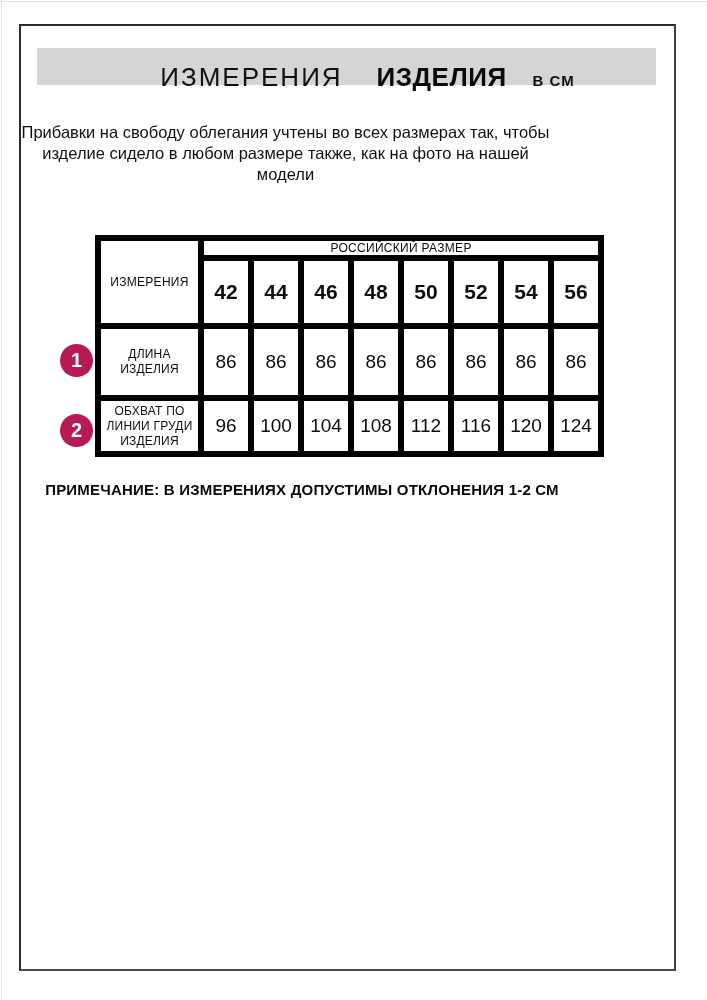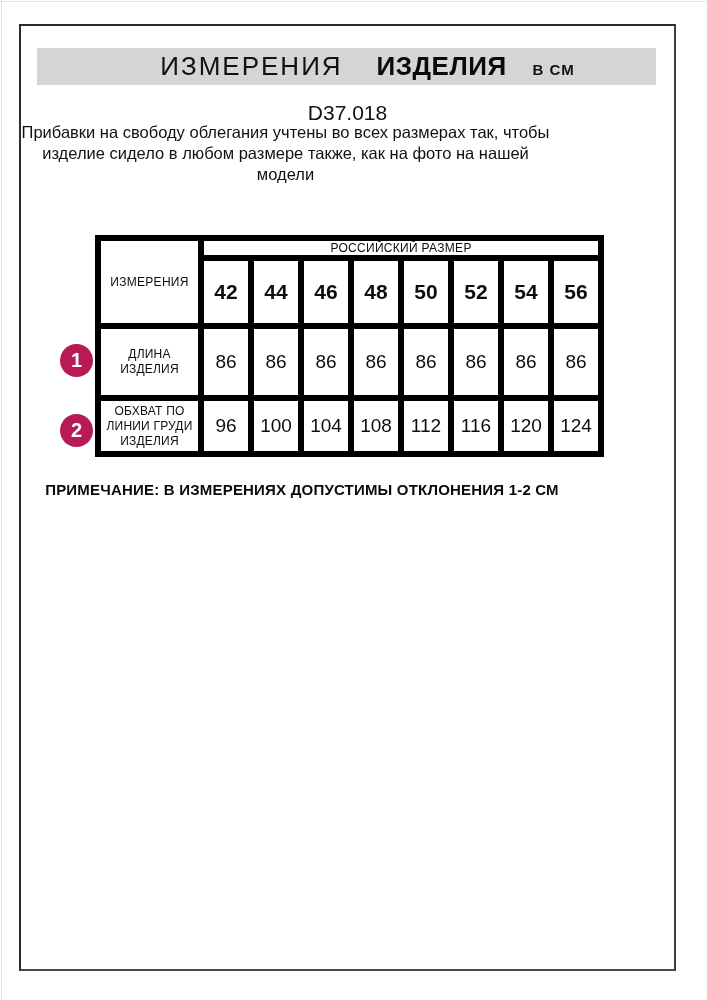--- a/index.html
+++ b/index.html
@@ -25,21 +25,21 @@
     position: absolute; left: 19px; top: 24px; width: 657px; height: 947px;
     border: 2px solid var(--border-col, #2c2c2c);
     border-right-color: #404040;
     border-bottom-color: #4a4a4a;
     background: #ffffff;
   }
   .titlebar {
     position: absolute; left: 16px; top: 22px; width: 619px; height: 37px;
     background: var(--header-bar, #d5d5d5);
     text-align: center; white-space: nowrap;
-    padding-top: 3px; padding-left: 42px;
+    padding-top: 14px; padding-left: 42px;
   }
   .title-main {
     font-size: 26px; font-weight: 400; letter-spacing: 2px; color: #111;
   }
   .title-secondary {
     font-size: 26px; font-weight: 700; letter-spacing: 0.5px; color: #0a0a0a;
     margin-left: 34px;
   }
   .title-unit {
     font-size: 15px; font-weight: 700; letter-spacing: 1px; color: #111;
@@ -91,21 +91,20 @@
 <div class="stage">
   <div class="edge-line-top"></div>
   <div class="edge-line-left"></div>
 
   <div class="frame">
 
     <div class="titlebar">
       <span class="title-main">ИЗМЕРЕНИЯ</span><span class="title-secondary">ИЗДЕЛИЯ</span><span class="title-unit">В СМ</span>
     </div>
 
-    <div class="product-code">D37.018</div>
 
     <div class="description">
       <div>Прибавки на свободу облегания учтены во всех размерах так, чтобы</div>
       <div>изделие сидело в любом размере также, как на фото на нашей</div>
       <div>модели</div>
     </div>
 
     <table class="size-table">
       <colgroup>
         <col style="width:103px">

